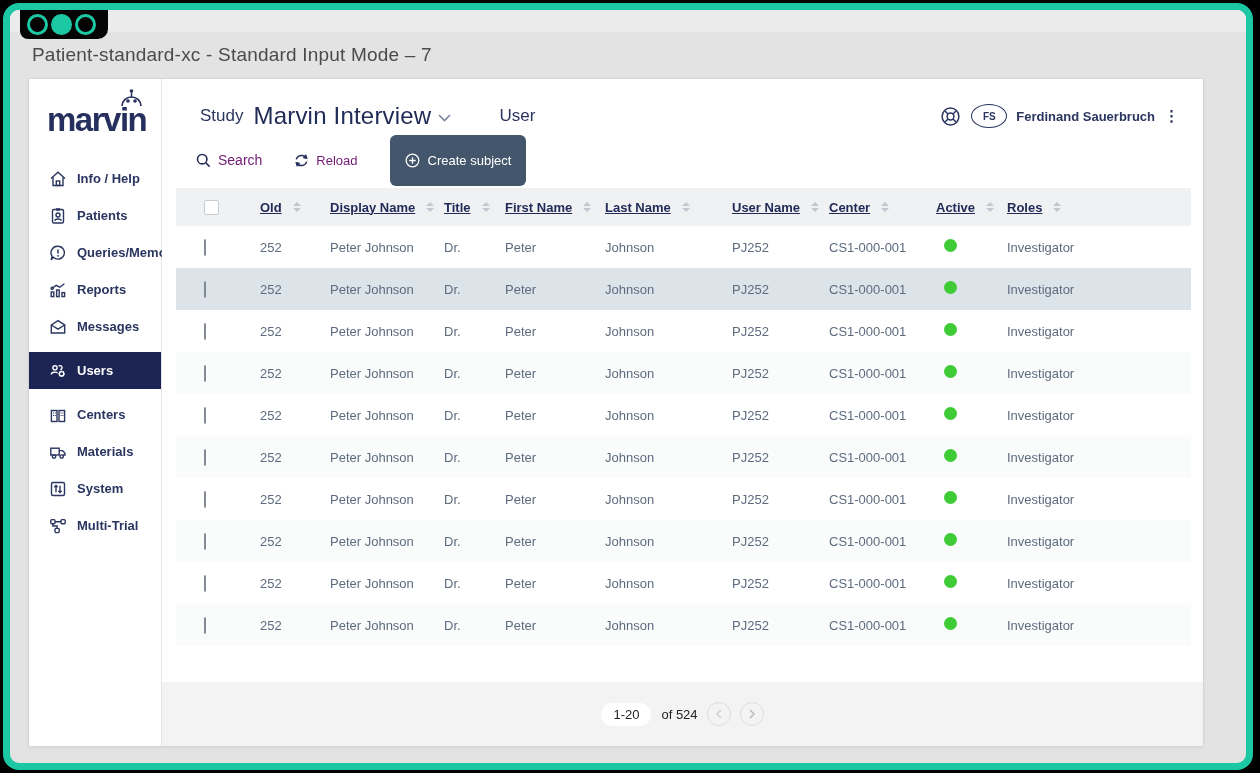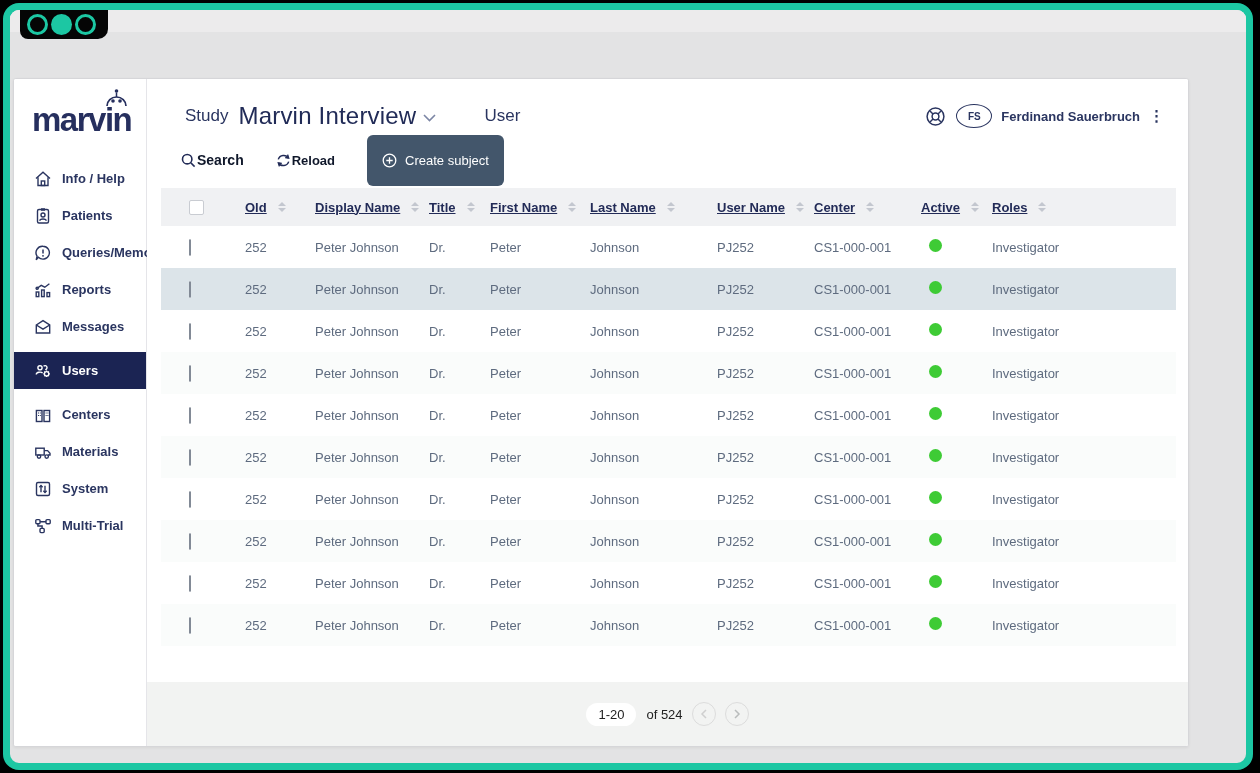--- a/index.html
+++ b/index.html
@@ -23,21 +23,21 @@
   }
   .tl-circle { width:21px; height:21px; border-radius:50%; border:3.5px solid #1cc7a3; }
   .tl-circle.filled { background:#1cc7a3; border:none; }
   .titlebar { position:relative; height:68px; background:#e3e3e4; }
   .titlebar-top { height:22px; background:#ecebec; }
   .titlebar-text {
     padding:12px 0 0 22px; font-size:19px; color:#4b4b4d; letter-spacing:.2px;
   }
   
   .card {
-    position:absolute; left:3px; top:68px; width:1176px; height:669px;
+    position:absolute; left:18px; top:68px; width:1176px; height:669px;
     background:#fff; border:1px solid #d6d6d9; border-radius:3px;
     display:flex; overflow:hidden; box-shadow:0 1px 3px rgba(0,0,0,.06);
   }
   
   .sidebar { width:133px; border-right:1px solid #e5e5e9; background:#fff; flex:none; }
   .logo-wrap { position:relative; width:96px; margin:24px auto 24px; }
   .logo-text { font-size:33px; font-weight:bold; color:#262f5e; letter-spacing:-1.5px; line-height:1; }
   .robot-head { position:absolute; right:-2px; top:-15px; }
   .nav { display:flex; flex-direction:column;text-align:center; }
   .nav-item {
@@ -61,21 +61,21 @@
   .header-right { margin-left:auto; display:flex; align-items:center; gap:9px; }
   .avatar {
     width:36px; height:24px; border-radius:50%; border:1.6px solid #2a3560;
     display:flex; align-items:center; justify-content:center;
     font-size:10px; font-weight:bold; color:#2a3560;
   }
   .user-fullname { font-size:13px; font-weight:bold; color:#2a3560; }
   .kebab { font-size:15px; font-weight:bold; color:#2a3560; letter-spacing:0; line-height:10px; cursor:pointer; }
   
   .toolbar { display:flex; align-items:center; gap:32px; margin:12px 0 0 20px; height:30px; }
-  .tool-link { display:flex; align-items:center; gap:1px; color:#0f172a; font-size:14px; font-weight:bold; cursor:pointer; }
+  .tool-link { display:flex; align-items:center; gap:7px; color:#701a75; font-size:14px; font-weight:normal; cursor:pointer; }
   .tool-link.reload { font-size:13px; }
   .btn-primary {
     display:flex; align-items:center; gap:8px;
     background:#43566b; color:#fff; font-size:13px;
     padding:18px 15px; border:none; border-radius:6px; cursor:pointer;
     font-family:"Liberation Sans", sans-serif;
   }
   
   .table { margin-top:13px; margin-right:12px; }
   .tgrid {
@@ -120,20 +120,21 @@
 <body>
 
 <div class="window">
   <div class="traffic-chip">
     <span class="tl-circle"></span>
     <span class="tl-circle filled"></span>
     <span class="tl-circle"></span>
   </div>
   <div class="titlebar">
     <div class="titlebar-top"></div>
+    <div class="titlebar-text">Patient-standard-xc - Standard Input Mode – 7</div>
   </div>
 
   <div class="card">
 
     <aside class="sidebar">
       <div class="logo-wrap">
         <span class="robot-head">
           <svg width="27" height="19" viewBox="0 0 27 19">
             <path d="M4 18 a9.5 9 0 0 1 19 0" fill="none" stroke="#262f5e" stroke-width="1.7"></path>
             <circle cx="10" cy="13" r="1.8" fill="#262f5e"></circle>

